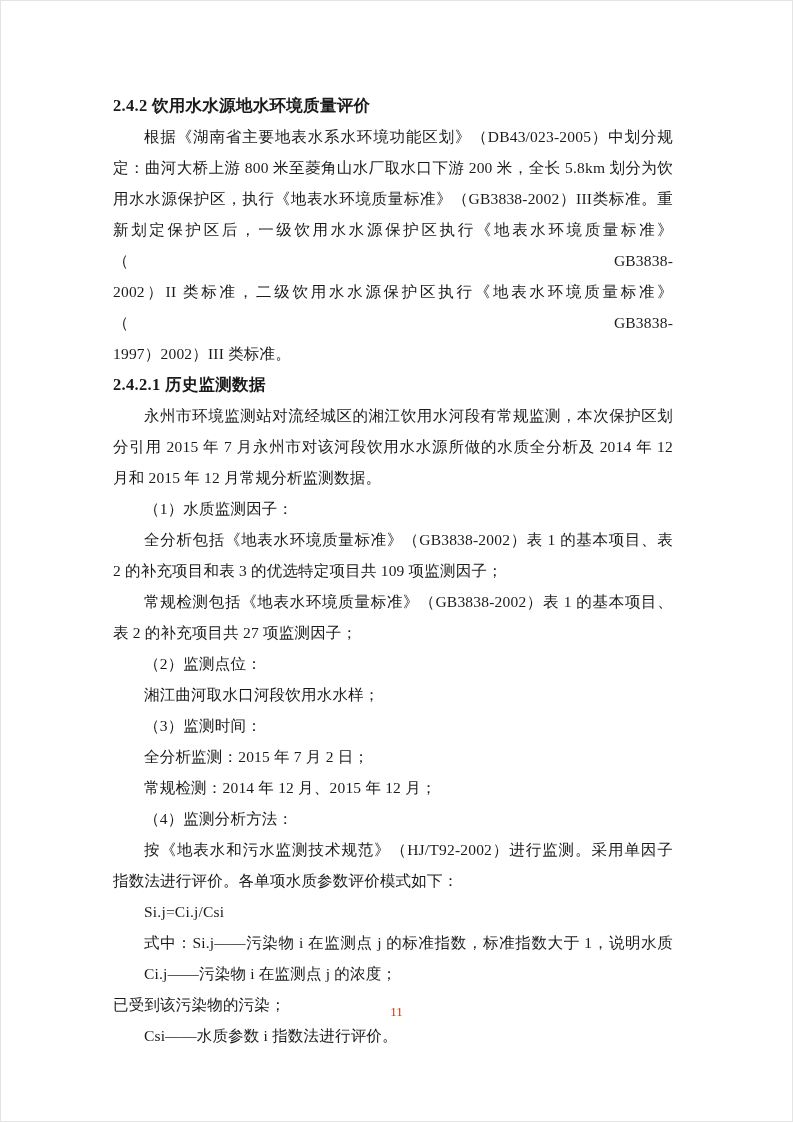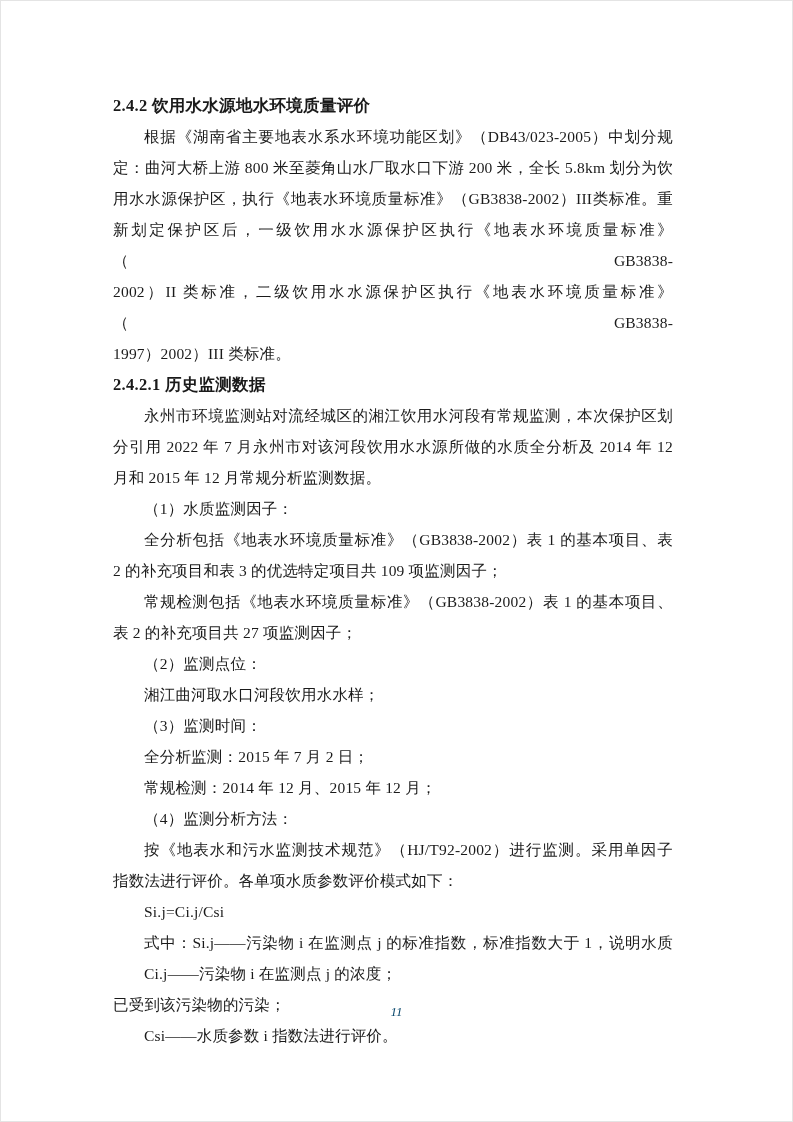--- a/index.html
+++ b/index.html
@@ -46,39 +46,38 @@
   .footer {
     position: absolute;
     top: 1002px;
     left: 0;
     width: 793px;
     text-align: center;
   }
   .page-number {
     font-size: 13px;
     line-height: 18px;
-    color: #0c4a6e;
-    font-style: italic;
+    color: #c2410c;
   }
 </style>
 </head>
 <body>
 
 <div class="page">
   <div class="content" id="doc-content">
       <div class="line heading">2.4.2 饮用水水源地水环境质量评价</div>
       <div class="line indent justify">根据《湖南省主要地表水系水环境功能区划》（DB43/023-2005）中划分规</div>
       <div class="line justify">定：曲河大桥上游 800 米至菱角山水厂取水口下游 200 米，全长 5.8km 划分为饮</div>
       <div class="line justify">用水水源保护区，执行《地表水环境质量标准》（GB3838-2002）III类标准。重</div>
       <div class="line justify">新划定保护区后，一级饮用水水源保护区执行《地表水环境质量标准》（GB3838-</div>
       <div class="line justify">2002）II 类标准，二级饮用水水源保护区执行《地表水环境质量标准》（GB3838-</div>
       <div class="line">1997）2002）III 类标准。</div>
       <div class="line heading">2.4.2.1 历史监测数据</div>
       <div class="line indent justify">永州市环境监测站对流经城区的湘江饮用水河段有常规监测，本次保护区划</div>
-      <div class="line justify">分引用 2022 年 7 月永州市对该河段饮用水水源所做的水质全分析及 2014 年 12</div>
+      <div class="line justify">分引用 2015 年 7 月永州市对该河段饮用水水源所做的水质全分析及 2014 年 12</div>
       <div class="line">月和 2015 年 12 月常规分析监测数据。</div>
       <div class="line indent">（1）水质监测因子：</div>
       <div class="line indent justify">全分析包括《地表水环境质量标准》（GB3838-2002）表 1 的基本项目、表</div>
       <div class="line">2 的补充项目和表 3 的优选特定项目共 109 项监测因子；</div>
       <div class="line indent justify">常规检测包括《地表水环境质量标准》（GB3838-2002）表 1 的基本项目、</div>
       <div class="line">表 2 的补充项目共 27 项监测因子；</div>
       <div class="line indent">（2）监测点位：</div>
       <div class="line indent">湘江曲河取水口河段饮用水水样；</div>
       <div class="line indent">（3）监测时间：</div>
       <div class="line indent">全分析监测：2015 年 7 月 2 日；</div>

